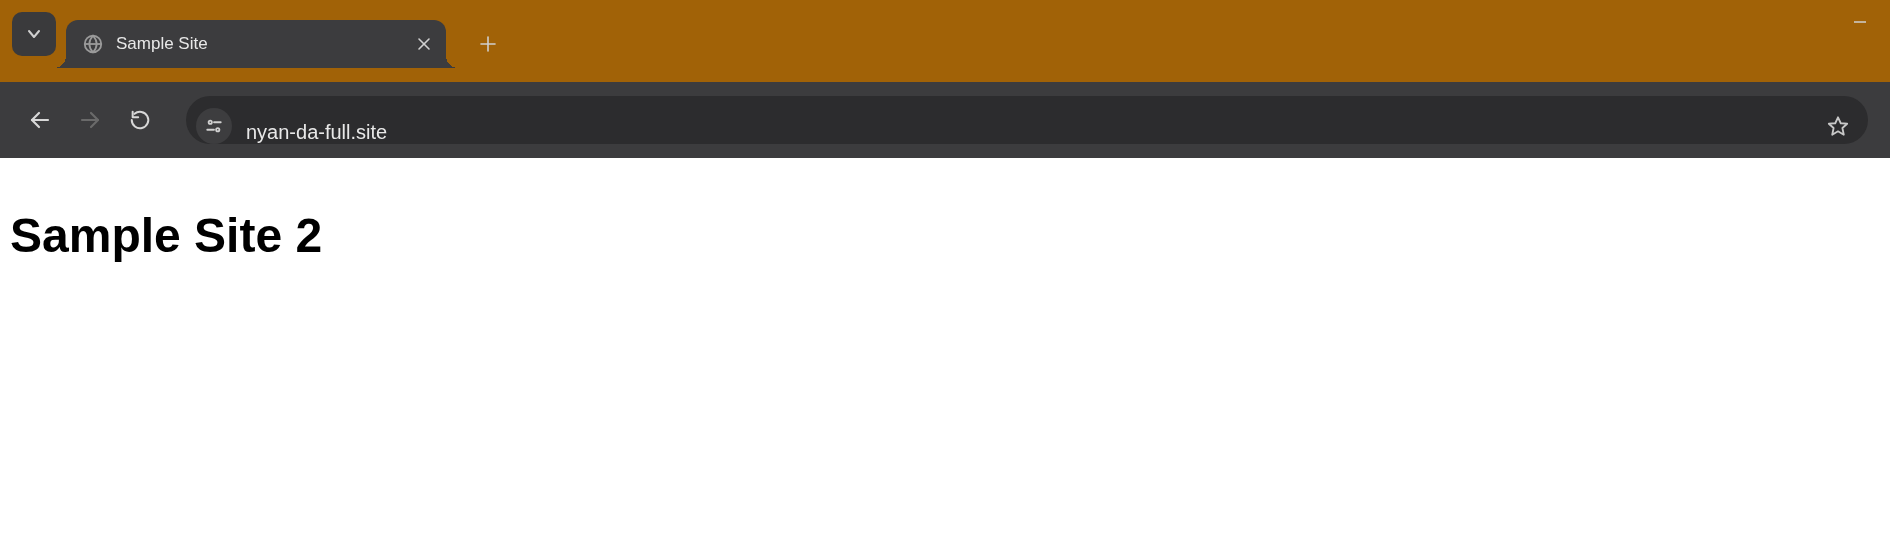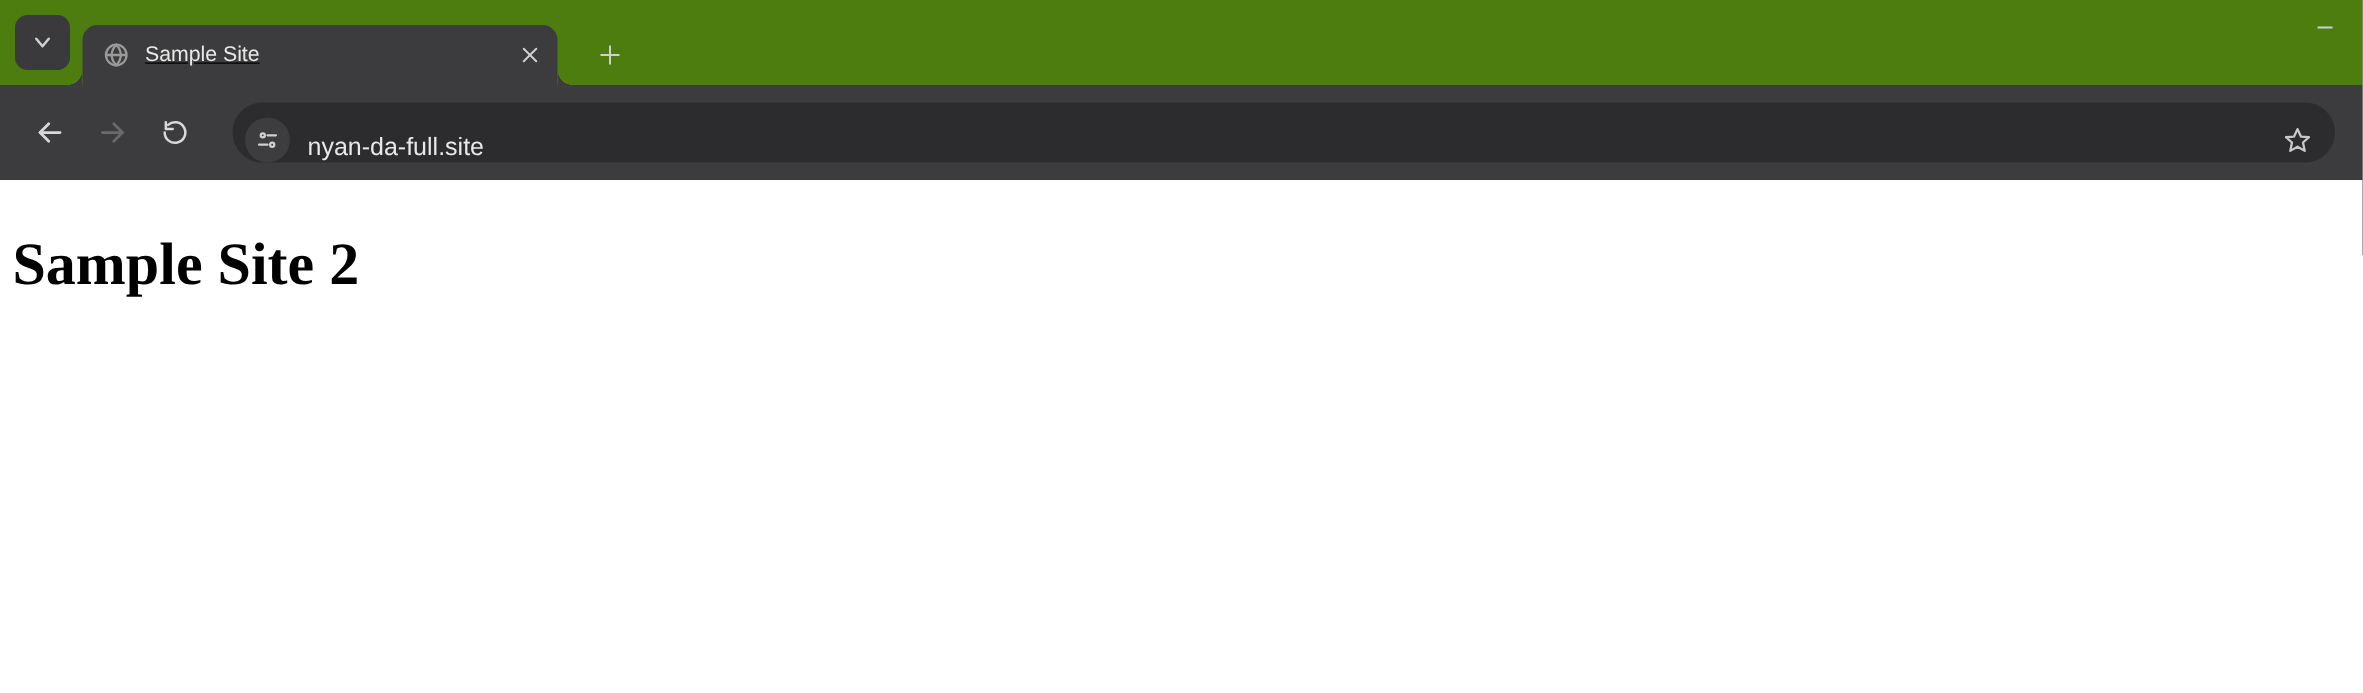--- a/index.html
+++ b/index.html
@@ -6,26 +6,25 @@
     body {
       font-family: "Segoe UI", Arial, sans-serif;
       background: #1f1f1f;
       width: 1890px;
       height: 554px;
       overflow: hidden;
     }
 
     
     .tab-strip {
-      height: 68px;
-      background: #4d7c0f;
+      height: 82px;
+      background: #a16207;
       display: flex;
       align-items: flex-start;
       position: relative;
-      text-decoration: underline;
     }
 
     .tab-search-btn {
       width: 44px;
       height: 44px;
       margin: 12px 0 0 12px;
       background: #3a3a3c;
       border-radius: 10px;
       display: flex;
       align-items: center;
@@ -187,25 +186,25 @@
       cursor: pointer;
     }
 
     
     .viewport {
       background: #ffffff;
       height: calc(554px - 68px - 76px);
       padding: 10px 10px;
     }
     .viewport h1 {
-      font-family: Liberation Serif, serif;
+      font-family: Liberation Sans, sans-serif;
       font-size: 48px;
       font-weight: 700;
       color: #000;
-      margin-top: 30px;
+      margin-top: 40px;
     }
 
     svg { display: block; }
   </style>
 </head>
 <body>
 
 <div class="tab-strip">
 
   <div class="tab-search-btn">

